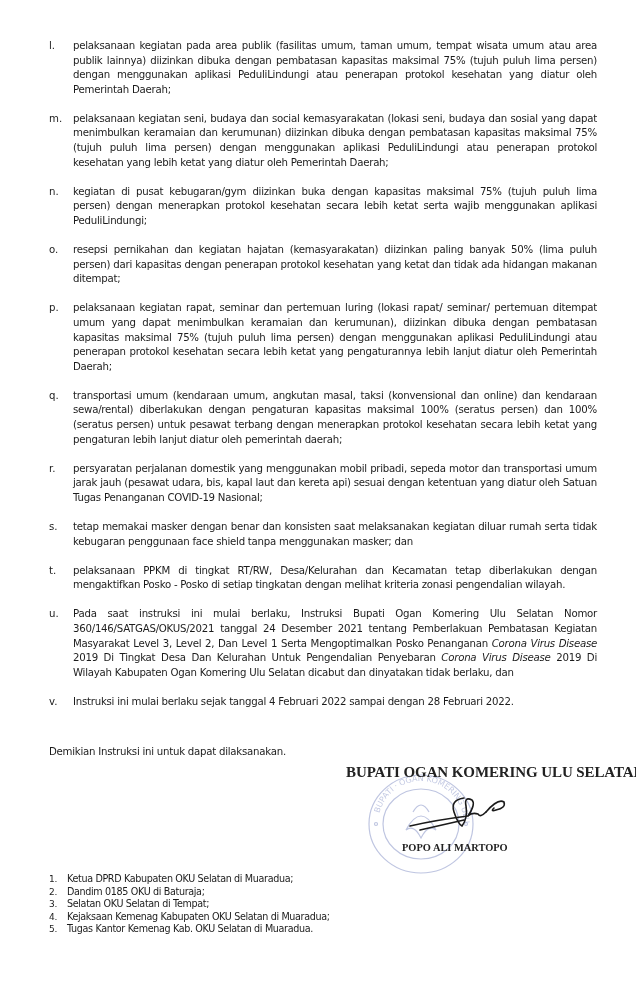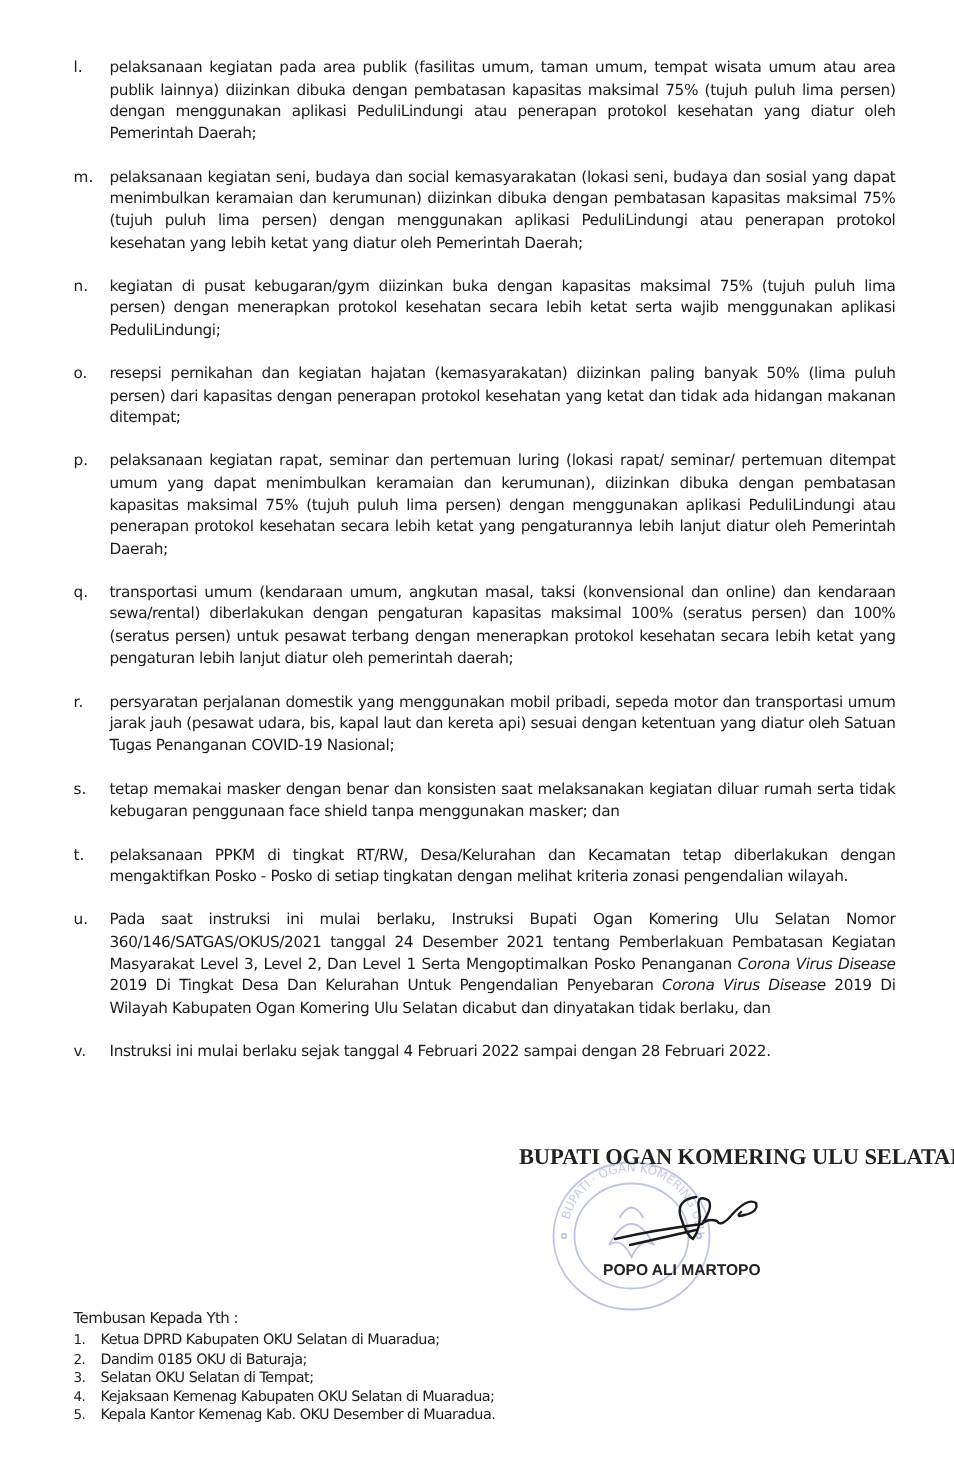--- a/index.html
+++ b/index.html
@@ -7,21 +7,21 @@
          font-family: "DejaVu Sans", sans-serif; color: #1c1c1c; }
   .page { position: absolute; left: 0; top: 0; width: 636px; height: 985px; background: #fff; }
   .items { position: absolute; left: 49px; top: 39px; width: 548px; }
   .item { display: flex; margin-bottom: 14.5px; }
   .item .letter { width: 24px; flex: 0 0 24px; font-size: 10.2px; line-height: 14.6px; }
   .item .text { flex: 1; font-size: 10.2px; line-height: 14.6px; text-align: justify; letter-spacing: -0.25px; }
   .item .text em { }
   .closing { position: absolute; left: 49px; top: 746px; font-size: 10.2px; letter-spacing: -0.25px; }
   .sig-block { position: absolute; left: 346px; top: 764px; width: 240px; height: 110px; }
   .sig-title { position: absolute; left: 0; top: 0; font-family: Liberation Serif, serif; font-weight: bold; font-size: 15px; color: #222; letter-spacing: -0.1px; white-space: nowrap; }
-  .sig-name { position: absolute; left: 56px; top: 78px; font-family: Liberation Sans, sans-serif; font-weight: bold; font-size: 10.4px; color: #222; white-space: nowrap; text-align: right; }
+  .sig-name { position: absolute; left: 56px; top: 78px; font-family: Liberation Serif, serif; font-weight: bold; font-size: 10.4px; color: #222; white-space: nowrap; text-align: right; }
   .stamp { position: absolute; left: 20px; top: 8px; }
   .signature { position: absolute; left: 60px; top: 26px; }
   .cc { position: absolute; left: 49px; top: 873px; font-size: 9.6px; letter-spacing: -0.35px; }
   .cc-title { font-size: 10px; line-height: 14px; margin-bottom: 1px; }
   .cc-item { display: flex; line-height: 12.6px; }
   .cc-item .num { width: 18px; flex: 0 0 18px; font-size: 9px; }
 </style>
 </head>
 <body>
 
@@ -67,20 +67,21 @@
       <div class="item">
         <div class="letter">u.</div>
         <div class="text"><span>Pada saat instruksi ini mulai berlaku, Instruksi Bupati Ogan Komering Ulu Selatan Nomor 360/146/SATGAS/OKUS/2021 tanggal 24 Desember 2021 tentang Pemberlakuan Pembatasan Kegiatan Masyarakat Level 3, Level 2, Dan Level 1 Serta Mengoptimalkan Posko Penanganan </span><em>Corona Virus Disease</em><span> 2019 Di Tingkat Desa Dan Kelurahan Untuk Pengendalian Penyebaran </span><em>Corona Virus Disease</em><span> 2019 Di Wilayah Kabupaten Ogan Komering Ulu Selatan dicabut dan dinyatakan tidak berlaku, dan</span></div>
       </div>
       <div class="item">
         <div class="letter">v.</div>
         <div class="text"><span>Instruksi ini mulai berlaku sejak tanggal 4 Februari 2022 sampai dengan 28 Februari 2022.</span></div>
       </div>
     </div>
 
+  <div class="closing">Demikian Instruksi ini untuk dapat dilaksanakan.</div>
 
   <div class="sig-block">
     <svg class="stamp" width="110" height="104" viewBox="0 0 110 104">
       <g id="stamp-g" fill="none" stroke-width="1.2" opacity="0.55" stroke="#8a96c8">
         <ellipse cx="55" cy="52" rx="52" ry="49"></ellipse>
         <ellipse cx="55" cy="52" rx="38" ry="35"></ellipse>
         <path d="M40 58 Q55 30 70 58 Q62 52 55 66 Q48 52 40 58 Z"></path>
         <path d="M47 40 Q55 26 63 40"></path>
         <circle cx="10" cy="52" r="1.5"></circle>
         <circle cx="100" cy="52" r="1.5"></circle>
@@ -96,38 +97,37 @@
         <path d="M14 40 Q40 34 58 30"></path>
         <path d="M58 8 Q44 10 48 22 Q52 34 56 36 Q62 28 60 16 Q58 6 66 10 Q70 14 62 26 Q66 22 72 24 Q74 28 80 22"></path>
         <path d="M80 22 Q92 8 98 12 Q100 18 90 20 Q84 22 88 18"></path>
       </g>
     </svg>
     <div class="sig-title">BUPATI OGAN KOMERING ULU SELATAN</div>
     <div class="sig-name">POPO ALI MARTOPO</div>
   </div>
 
   <div class="cc">
-    <div class="cc-title">Tembusan Kepada Yth :</div>
     <div id="cc-list">
         <div class="cc-item">
           <span class="num">1.</span>
           <span>Ketua DPRD Kabupaten OKU Selatan di Muaradua;</span>
         </div>
         <div class="cc-item">
           <span class="num">2.</span>
           <span>Dandim 0185 OKU di Baturaja;</span>
         </div>
         <div class="cc-item">
           <span class="num">3.</span>
           <span>Selatan OKU Selatan di Tempat;</span>
         </div>
         <div class="cc-item">
           <span class="num">4.</span>
           <span>Kejaksaan Kemenag Kabupaten OKU Selatan di Muaradua;</span>
         </div>
         <div class="cc-item">
           <span class="num">5.</span>
-          <span>Kepala Kantor Kemenag Kab. OKU Desember di Muaradua.</span>
+          <span>Tugas Kantor Kemenag Kab. OKU Selatan di Muaradua.</span>
         </div>
       </div>
   </div>
 
 </div>
 
 </body></html>

